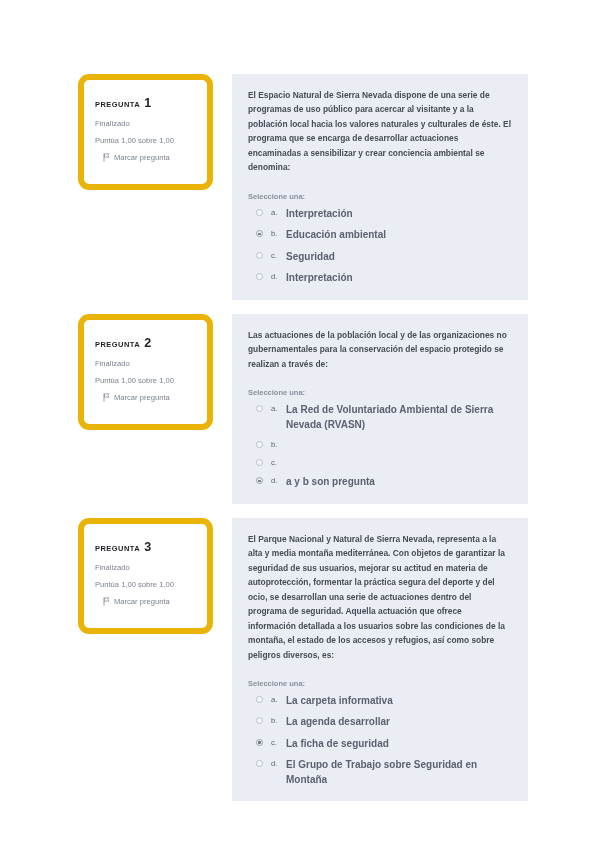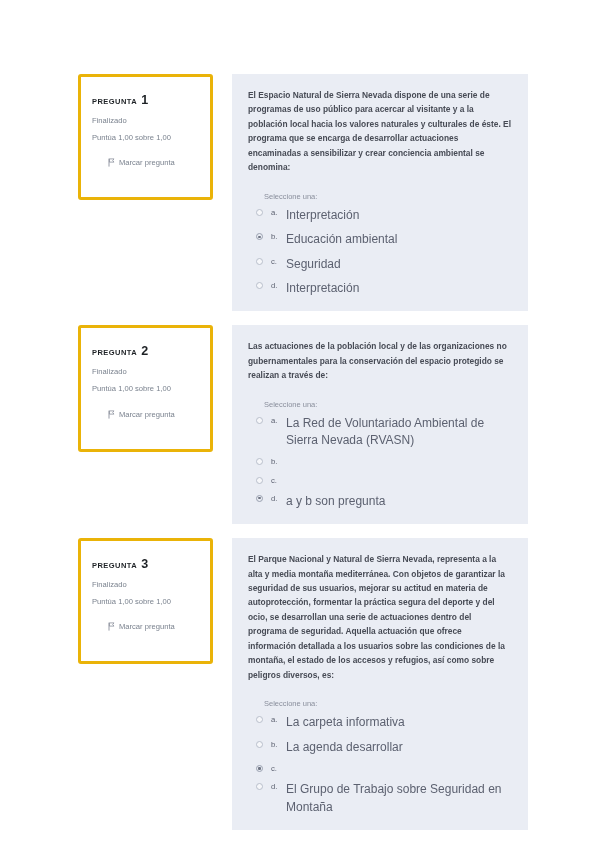--- a/index.html
+++ b/index.html
@@ -34,22 +34,22 @@
     display: flex;
     align-items: flex-start;
     margin-bottom: 14px;
   }
 
   
   .info-card {
     width: 135px;
     flex: 0 0 135px;
     background: #ffffff;
-    border: 3px solid #eab308;
-    border-radius: 3px;
+    border: 6px solid #eab308;
+    border-radius: 11px;
     box-sizing: border-box;
     padding: 14px 4px 14px 11px;
     align-self: flex-start;
   }
 
   .q-no-line {
     margin: 0 0 9px 0;
     line-height: 1;
     white-space: nowrap;
   }
@@ -72,21 +72,21 @@
   .q-state,
   .q-grade {
     margin: 0 0 8px 0;
     font-size: 7.6px;
     color: #7a828e;
     line-height: 1.2;
     white-space: nowrap;
   }
 
   .q-flag {
-    margin: 16px;
+    margin: 8px;
     font-size: 7.6px;
     color: #7a828e;
     line-height: 1.2;
     white-space: nowrap;
     display: flex;
     align-items: center;
     gap: 4px;
     cursor: pointer;
   }
   .flag-icon {
@@ -110,24 +110,25 @@
 
   .q-text {
     margin: 0;
     font-size: 8.4px;
     line-height: 1.72;
     color: #474b55;
     font-weight: bold;
   }
 
   .answers-title {
-    margin: 17px 0 6px 16px;
+    margin: 17px 0 6px 0;
     font-size: 7.5px;
     color: #8a8f9c;
     line-height: 1.2;
+    font-weight: bold;
   }
 
   .answer-list {
     list-style: none;
     margin: 0;
     padding: 0;
   }
   .answer-item {
     display: flex;
     align-items: flex-start;
@@ -166,23 +167,24 @@
   .answer-letter {
     flex: 0 0 auto;
     width: 15px;
     margin-left: 8px;
     font-size: 7.7px;
     line-height: 1.45;
     color: #5c6170;
   }
   .answer-text {
     flex: 1 1 auto;
-    font-size: 12px;
+    font-size: 10px;
     line-height: 1.45;
     color: #5c6170;
+    font-weight: bold;
   }
 </style>
 </head>
 <body>
 
 <div class="page">
   <div class="quiz" id="quiz-root">
       <div class="question-block">
         <div class="info-card">
           <p class="q-no-line"><span class="q-no-label">PREGUNTA</span><span class="q-no-num">1</span></p>
@@ -290,20 +292,21 @@
               <span class="answer-text">La carpeta informativa</span>
             </li>
             <li class="answer-item">
               <span class="radio"></span>
               <span class="answer-letter">b.</span>
               <span class="answer-text">La agenda desarrollar</span>
             </li>
             <li class="answer-item">
               <span class="radio checked"></span>
               <span class="answer-letter">c.</span>
+              <span class="answer-text">La ficha de seguridad</span>
             </li>
             <li class="answer-item">
               <span class="radio"></span>
               <span class="answer-letter">d.</span>
               <span class="answer-text">El Grupo de Trabajo sobre Seguridad en Montaña</span>
             </li>
           </ul>
         </div>
       </div>
     </div>

